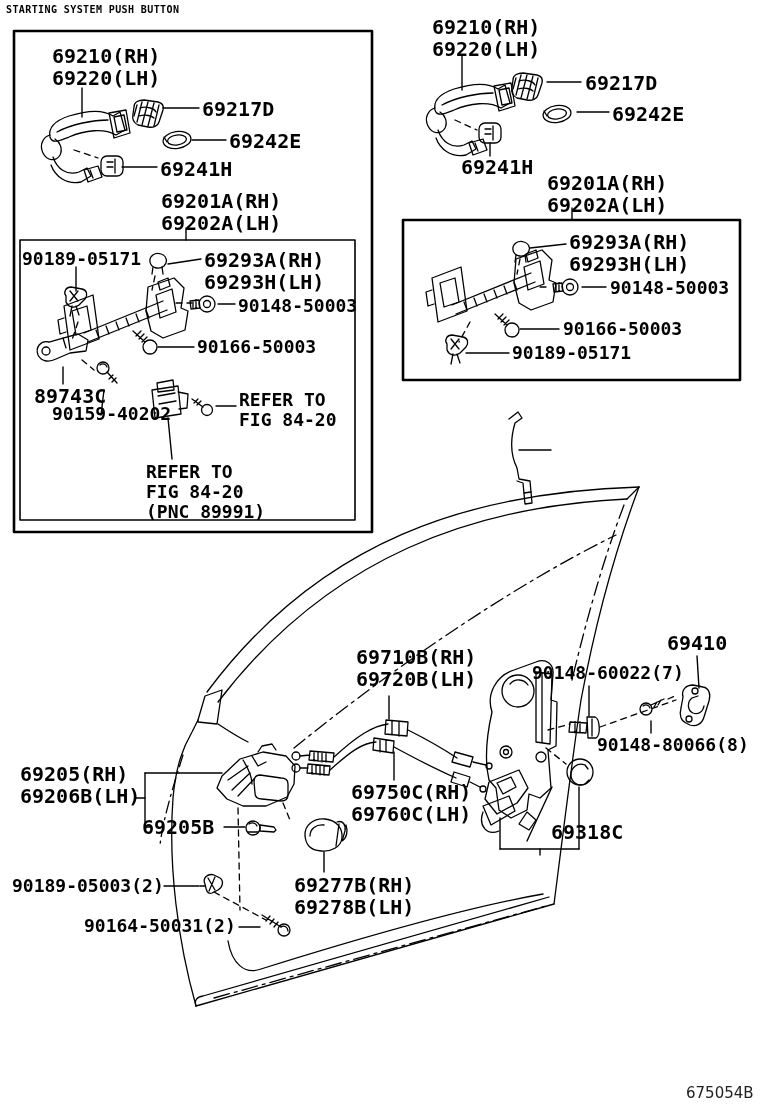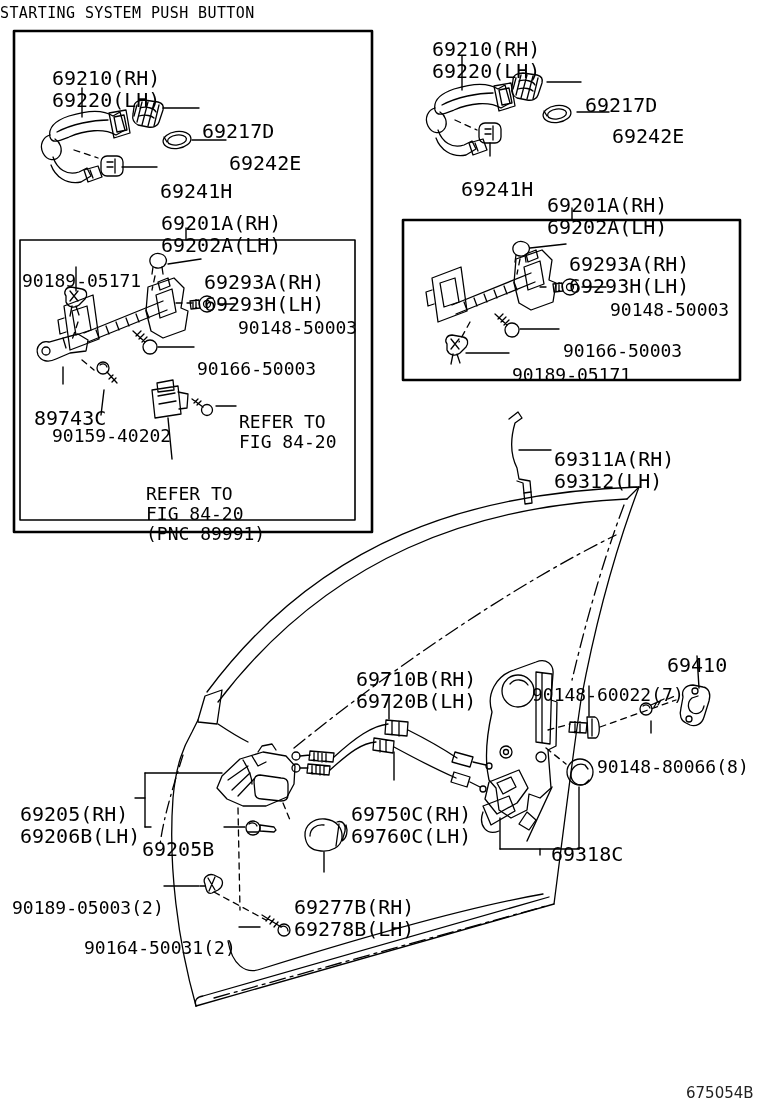--- a/index.html
+++ b/index.html
@@ -1,21 +1,21 @@
 <!DOCTYPE html>
 <html><head>
 <meta charset="utf-8">
 <style>
   html,body{margin:0;padding:0;background:#ffffff;}
   .page{position:relative;width:760px;height:1112px;background:#ffffff;overflow:hidden;
         font-family:"DejaVu Sans Mono","Liberation Mono",monospace;color:#000;}
-  .title{position:absolute;left:0;top:4px;font-size:15px;font-weight:400;letter-spacing:0.4px;white-space:pre;}
+  .title{position:absolute;left:6px;top:4px;font-size:10px;font-weight:700;letter-spacing:0.4px;white-space:pre;}
   .art{position:absolute;left:0;top:0;}
   .labels{position:absolute;left:0;top:0;width:760px;height:1112px;}
-  .lbl{position:absolute;font-weight:400;white-space:pre;margin-top:22px;}
+  .lbl{position:absolute;font-weight:700;white-space:pre;}
   .lbl.lg{font-size:20px;line-height:22px;}
   .lbl.sm{font-size:18px;line-height:20px;}
   .code{position:absolute;left:686px;top:1084px;font-size:15px;font-weight:400;
         font-family:"DejaVu Sans","Liberation Sans",sans-serif;color:#222;}
   svg *{vector-effect:non-scaling-stroke;}
 </style>
 </head>
 <body>
 
 <div class="page">
@@ -301,30 +301,28 @@
       <div class="lbl lg" style="left: 585px; top: 72px;">69217D</div>
       <div class="lbl lg" style="left: 612px; top: 103px;">69242E</div>
       <div class="lbl lg" style="left: 461px; top: 156px;">69241H</div>
       <div class="lbl lg" style="left: 547px; top: 172px;">69201A(RH)
 69202A(LH)</div>
       <div class="lbl lg" style="left: 569px; top: 231px;">69293A(RH)
 69293H(LH)</div>
       <div class="lbl sm" style="left: 610px; top: 278px;">90148-50003</div>
       <div class="lbl sm" style="left: 563px; top: 319px;">90166-50003</div>
       <div class="lbl sm" style="left: 512px; top: 343px;">90189-05171</div>
-      <div class="lbl lg" style="left: 554px; top: 426px;">69311A(RH)
-69312(LH)</div>
       <div class="lbl lg" style="left: 356px; top: 646px;">69710B(RH)
 69720B(LH)</div>
       <div class="lbl sm" style="left: 532px; top: 663px;">90148-60022(7)</div>
       <div class="lbl lg" style="left: 667px; top: 632px;">69410</div>
       <div class="lbl sm" style="left: 597px; top: 735px;">90148-80066(8)</div>
       <div class="lbl lg" style="left: 351px; top: 781px;">69750C(RH)
 69760C(LH)</div>
-      <div class="lbl lg" style="left: 20px; top: 781px;">69205(RH)
+      <div class="lbl lg" style="left: 20px; top: 763px;">69205(RH)
 69206B(LH)</div>
       <div class="lbl lg" style="left: 142px; top: 816px;">69205B</div>
       <div class="lbl sm" style="left: 12px; top: 876px;">90189-05003(2)</div>
       <div class="lbl sm" style="left: 84px; top: 916px;">90164-50031(2)</div>
       <div class="lbl lg" style="left: 294px; top: 874px;">69277B(RH)
 69278B(LH)</div>
       <div class="lbl lg" style="left: 551px; top: 821px;">69318C</div>
     </div>
 
   <div class="code">675054B</div>

